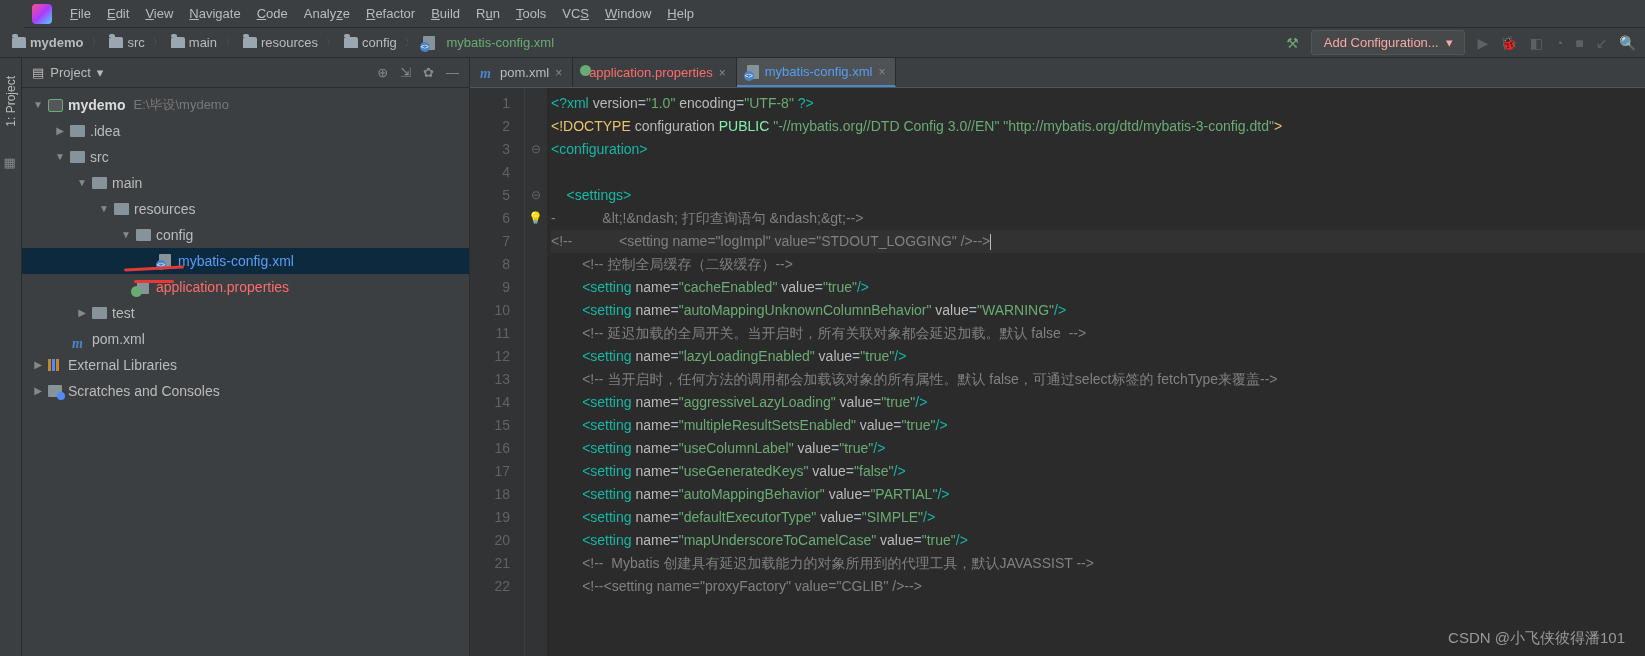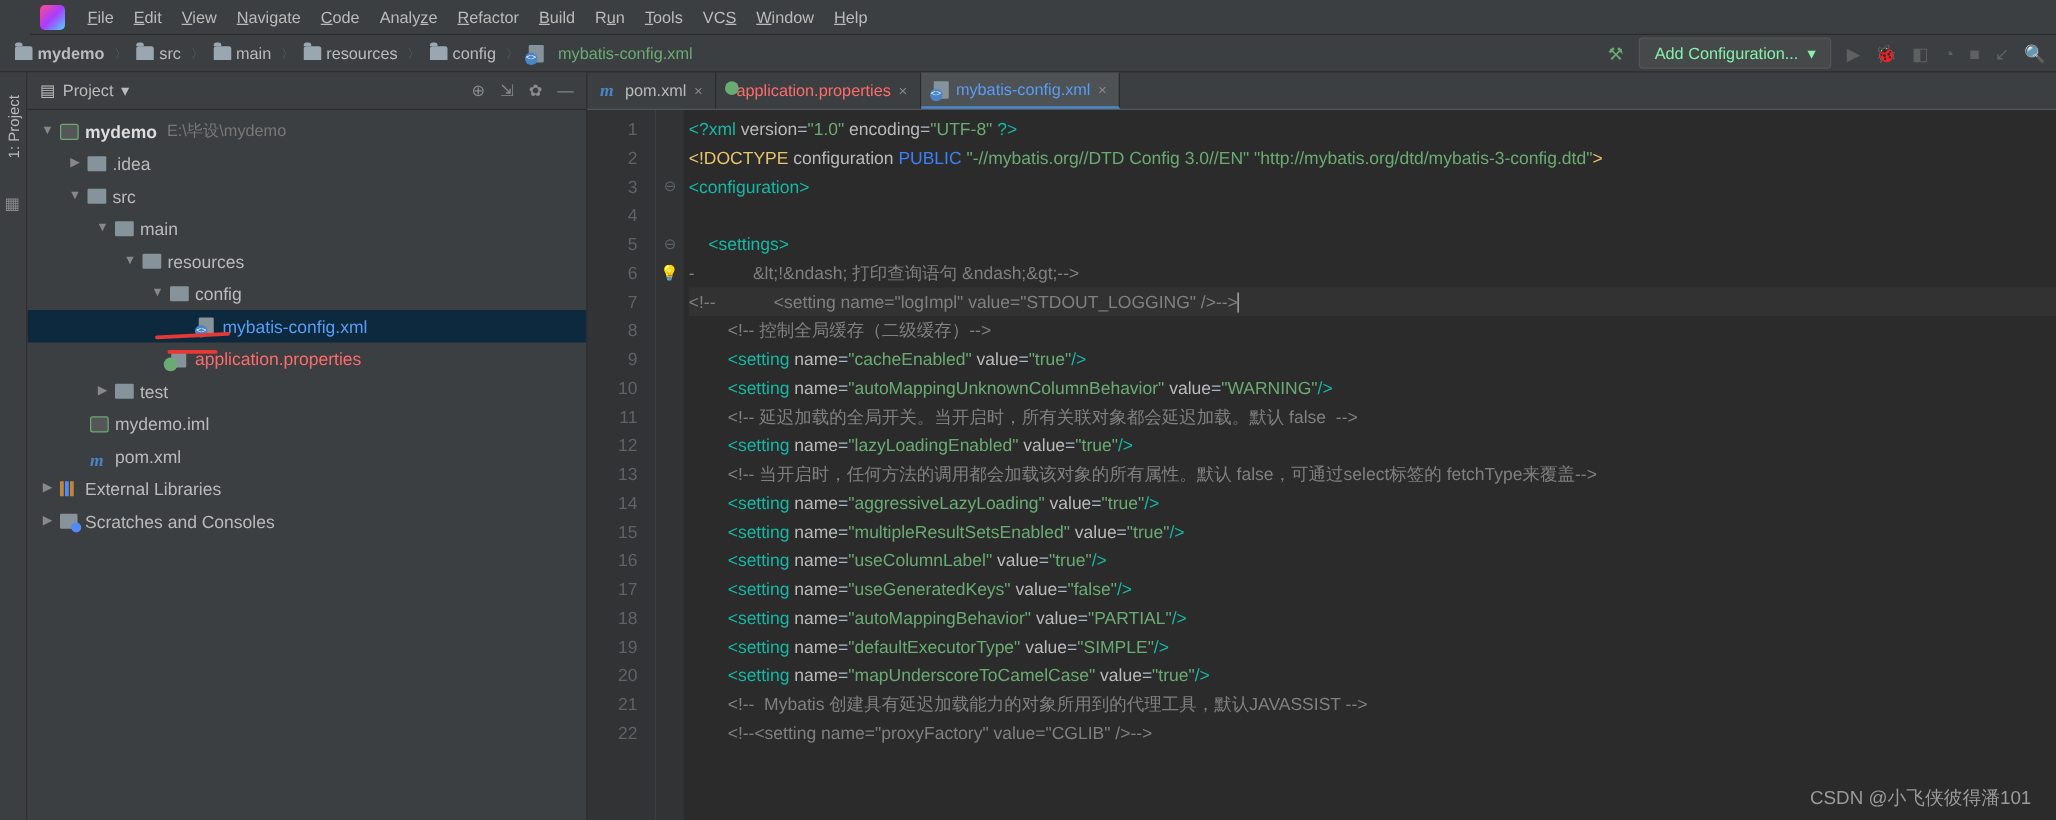--- a/index.html
+++ b/index.html
@@ -13,21 +13,21 @@
 
 .navbar { height:30px; display:flex; align-items:center; justify-content:space-between; background:#3c3f41; border-bottom:1px solid #2b2b2b; padding:0 8px; }
 .breadcrumb { display:flex; align-items:center; gap:2px; }
 .crumb { display:flex; align-items:center; gap:4px; color:#bbbbbb; padding: 2px 4px;}
 .crumb.active { color:#6aab73; }
 .folder-icon { width:14px; height:11px; background:#9aa7b0; display:inline-block; border-radius:2px 2px 0 0; position:relative; }
 .folder-icon::before{content:"";position:absolute;top:-3px;left:0;width:6px;height:3px;background:#9aa7b0;border-radius:2px 2px 0 0;}
 .chev { color:#606060; padding:0 2px; font-size:10px;}
 .nav-right { display:flex; align-items:center; gap:12px; }
 .hammer-icon { color:#6aab73; font-size:14px; }
-.config-dropdown { background:#45494a; border:1px solid #555; padding:4px 12px; color:#86efac; border-radius:3px; font-size:13px;}
+.config-dropdown { background:#45494a; border:1px solid #555; padding:4px 12px; color:#fca5a5; border-radius:3px; font-size:13px;}
 .toolbar-icon { color:#606060; font-size:14px; cursor:pointer;}
 
 .main-layout { display:flex; height:598px; }
 .sidebar-tabs { width:22px; background:#3c3f41; border-right:1px solid #2b2b2b; display:flex; flex-direction:column; align-items:center; padding-top:10px;}
 .vert-tab { writing-mode:vertical-lr; transform:rotate(180deg); padding:8px 2px; color:#bbbbbb; font-size:12px; cursor:pointer;}
 .struct-icon{width:14px;height:14px;margin-top:20px;color:#888;}
 
 .project-panel { width:448px; background:#3c3f41; border-right:1px solid #2b2b2b; display:flex; flex-direction:column; }
 .panel-header { height:30px; display:flex; align-items:center; justify-content:space-between; padding:0 10px; border-bottom:1px solid #2b2b2b;}
 .panel-title { display:flex; align-items:center; gap:6px; color:#bbbbbb; font-weight:500;}
@@ -76,21 +76,21 @@
 .bulb{color:#ffc66d;}
 .gray-icon{color:#606366;}
 .code { flex:1; padding:4px 0 4px 4px; line-height:23px; white-space:pre; color:#a9b7c6; position:relative;}
 .code-line{height:23px;}
 
 .k-tag{color:#14b8a6;}
 .k-attr{color:#bababa;}
 .k-str{color:#6aab73;}
 .k-comment{color:#808080;text-align:right;}
 .k-doctype{color:#e8c46c;}
-.k-key{color:#3b82f6;}
+.k-key{color:#86efac;}
 .cursor-line{background:#323232;}
 .caret{display:inline-block;width:1px;height:16px;background:#bbbbbb;vertical-align:middle;}
 
 .watermark{position:absolute;bottom:8px;right:20px;color:#9a9a9a;font-size:15px;}
 </style>
 </head>
 <body>
 
 <div class="menubar">
   <div class="app-icon"></div>
@@ -228,26 +228,20 @@
             <span class="prop-overlay"></span>
           </span>
           <span class="tree-label error">application.properties</span>
         </div>
       <div class="tree-row" style="padding-left:52px">
           <span class="arrow">▶</span>
           <span class="ticon">
             <span class="square-folder"></span>
           </span>
           <span class="tree-label">test</span>
-        </div>
-      <div class="tree-row" style="padding-left:48px">
-          <span class="ticon">
-            <span class="mod-icon"></span>
-          </span>
-          <span class="tree-label">mydemo.iml</span>
         </div>
       <div class="tree-row" style="padding-left:48px">
           <span class="ticon">
             <span class="m-icon">m</span>
           </span>
           <span class="tree-label">pom.xml</span>
         </div>
       <div class="tree-row" style="padding-left:8px">
           <span class="arrow">▶</span>
           <span class="ticon">

